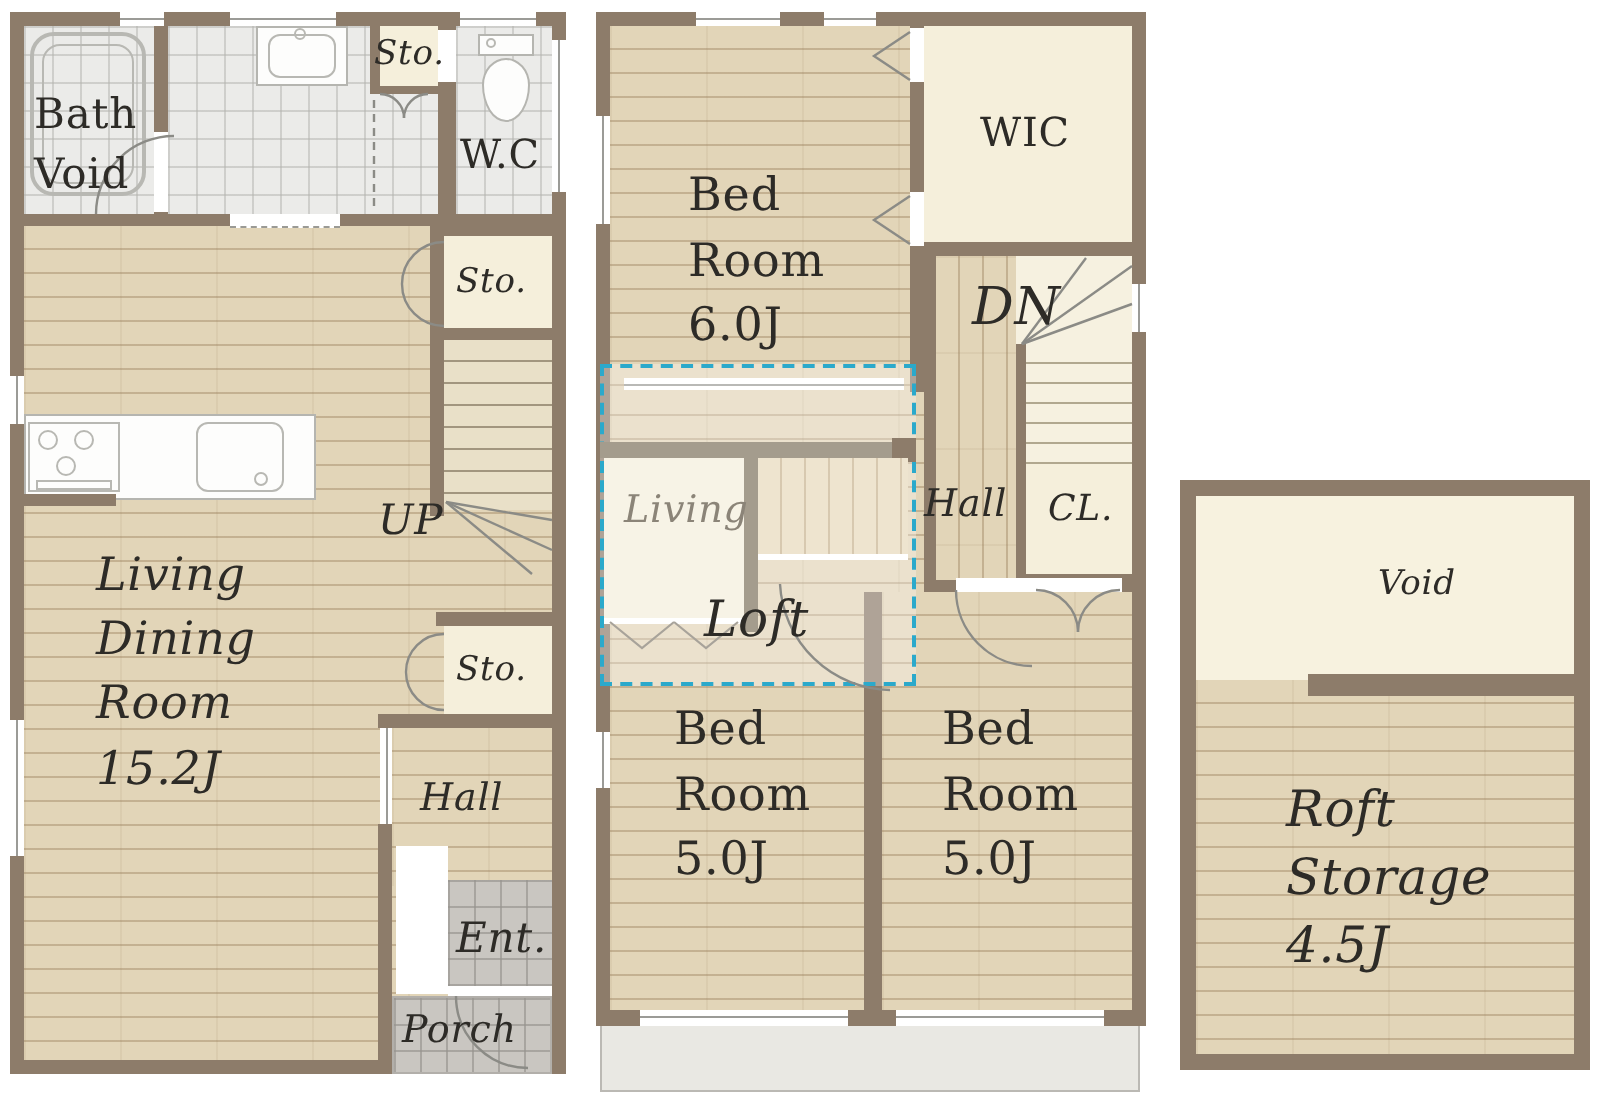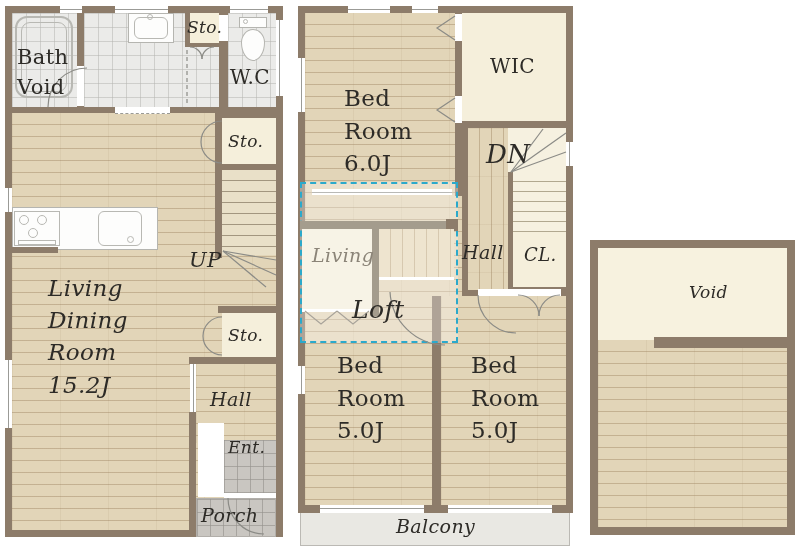--- a/index.html
+++ b/index.html
@@ -116,21 +116,21 @@
   <div class="lbl it" style="left:187px;top:16px;font-size:17px;">Sto.</div>
   <div class="lbl" style="left:230px;top:64px;font-size:20px;">W.C</div>
   <div class="lbl it" style="left:228px;top:130px;font-size:17px;">Sto.</div>
   <div class="lbl it" style="left:189px;top:247px;font-size:21px;">UP</div>
   <div class="lbl it" style="left:228px;top:324px;font-size:17px;">Sto.</div>
   <div class="lbl it" style="left:48px;top:272px;font-size:23px;line-height:1.4;">Living
 Dining
 Room
 15.2J</div>
   <div class="lbl it" style="left:210px;top:387px;font-size:19px;">Hall</div>
-  <div class="lbl it" style="left:228px;top:436px;font-size:17px;">Ent.</div>
+  <div class="lbl it" style="left:228px;top:456px;font-size:21px;">Ent.</div>
   <div class="lbl it" style="left:201px;top:503px;font-size:19px;">Porch</div>
 
   <div class="base" style="left:298px;top:6px;width:275px;height:507px;"></div>
 
   <div class="room wood-h" style="left:305px;top:13px;width:150px;height:183px;"></div>
   <div class="room cream" style="left:462px;top:13px;width:104px;height:108px;"></div>
   <div class="open-w" style="left:455px;top:14px;width:7px;height:27px;"></div>
   <div class="open-w" style="left:455px;top:96px;width:7px;height:27px;"></div>
 
   <div class="room wood-h" style="left:305px;top:196px;width:157px;height:100px;"></div>
@@ -172,28 +172,30 @@
   <div class="lbl it" style="left:312px;top:243px;font-size:19px;color:#8b8478;">Living</div>
   <div class="lbl it" style="left:352px;top:266px;font-size:25px;margin-top:28px;">Loft</div>
   <div class="lbl it" style="left:462px;top:240px;font-size:19px;">Hall</div>
   <div class="lbl it" style="left:524px;top:243px;font-size:18px;">CL.</div>
   <div class="lbl" style="left:337px;top:349px;font-size:23px;line-height:1.42;">Bed
 Room
 5.0J</div>
   <div class="lbl" style="left:471px;top:349px;font-size:23px;line-height:1.42;">Bed
 Room
 5.0J</div>
-  <div class="lbl it" style="left:396px;top:514px;font-size:19px;">Balcony</div>
 
   <div class="base" style="left:590px;top:240px;width:205px;height:295px;"></div>
   <div class="room" style="left:598px;top:248px;width:189px;height:92px;background:#f7f2df;"></div>
   <div class="room wood-h" style="left:598px;top:340px;width:189px;height:187px;"></div>
   <div class="wall" style="left:654px;top:337px;width:141px;height:11px;"></div>
 
   <div class="lbl it" style="left:646px;top:281px;font-size:17px;margin-left:43px;">Void</div>
+  <div class="lbl it" style="left:643px;top:388px;font-size:25px;line-height:1.35;">Roft
+Storage
+4.5J</div>
 
   <svg class="lines" width="800" height="556" viewBox="0 0 800 556">
     <g fill="none" stroke="#8b8b86" stroke-width="1.2">
 
       <path d="M48 107 A39 39 0 0 1 87 68"></path>
       <path d="M202 59 A12 12 0 0 0 190 47"></path>
       <path d="M202 59 A12 12 0 0 1 214 47"></path>
       <line x1="187" y1="50" x2="187" y2="104" stroke-dasharray="4 3"></line>
       <path d="M201 142 A21 21 0 0 1 222 121"></path>
       <path d="M201 142 A21 21 0 0 0 222 163"></path>

